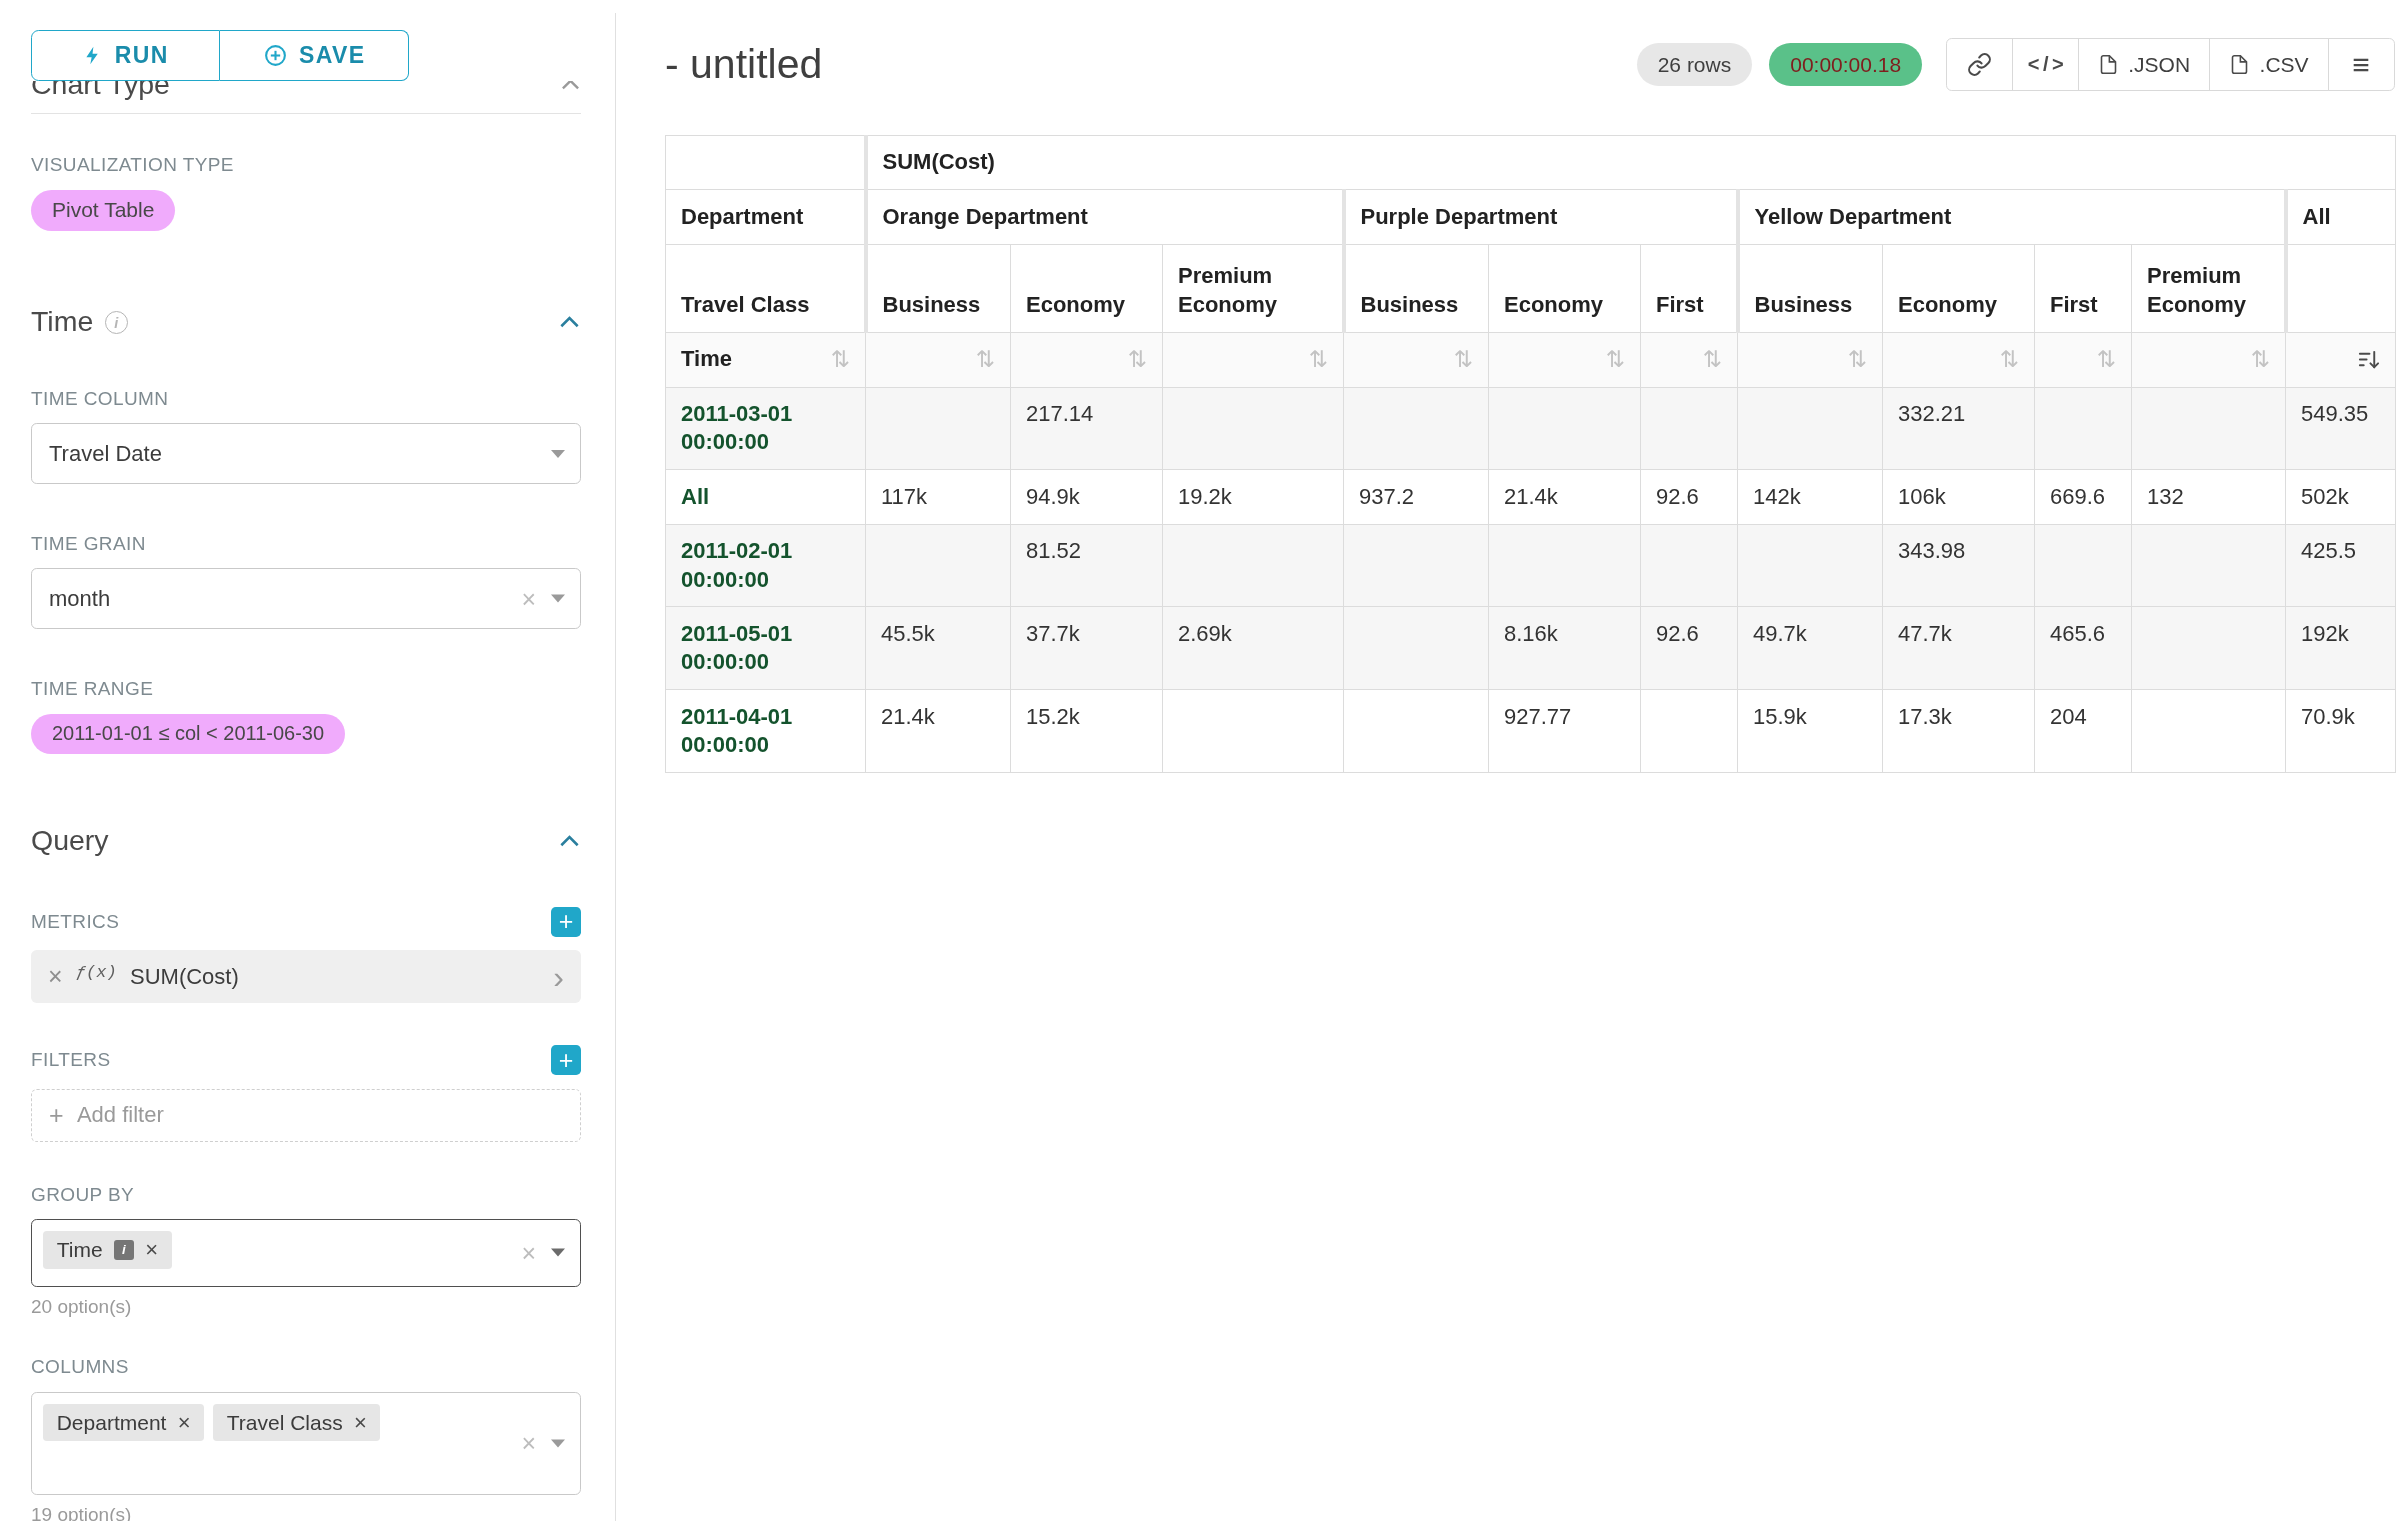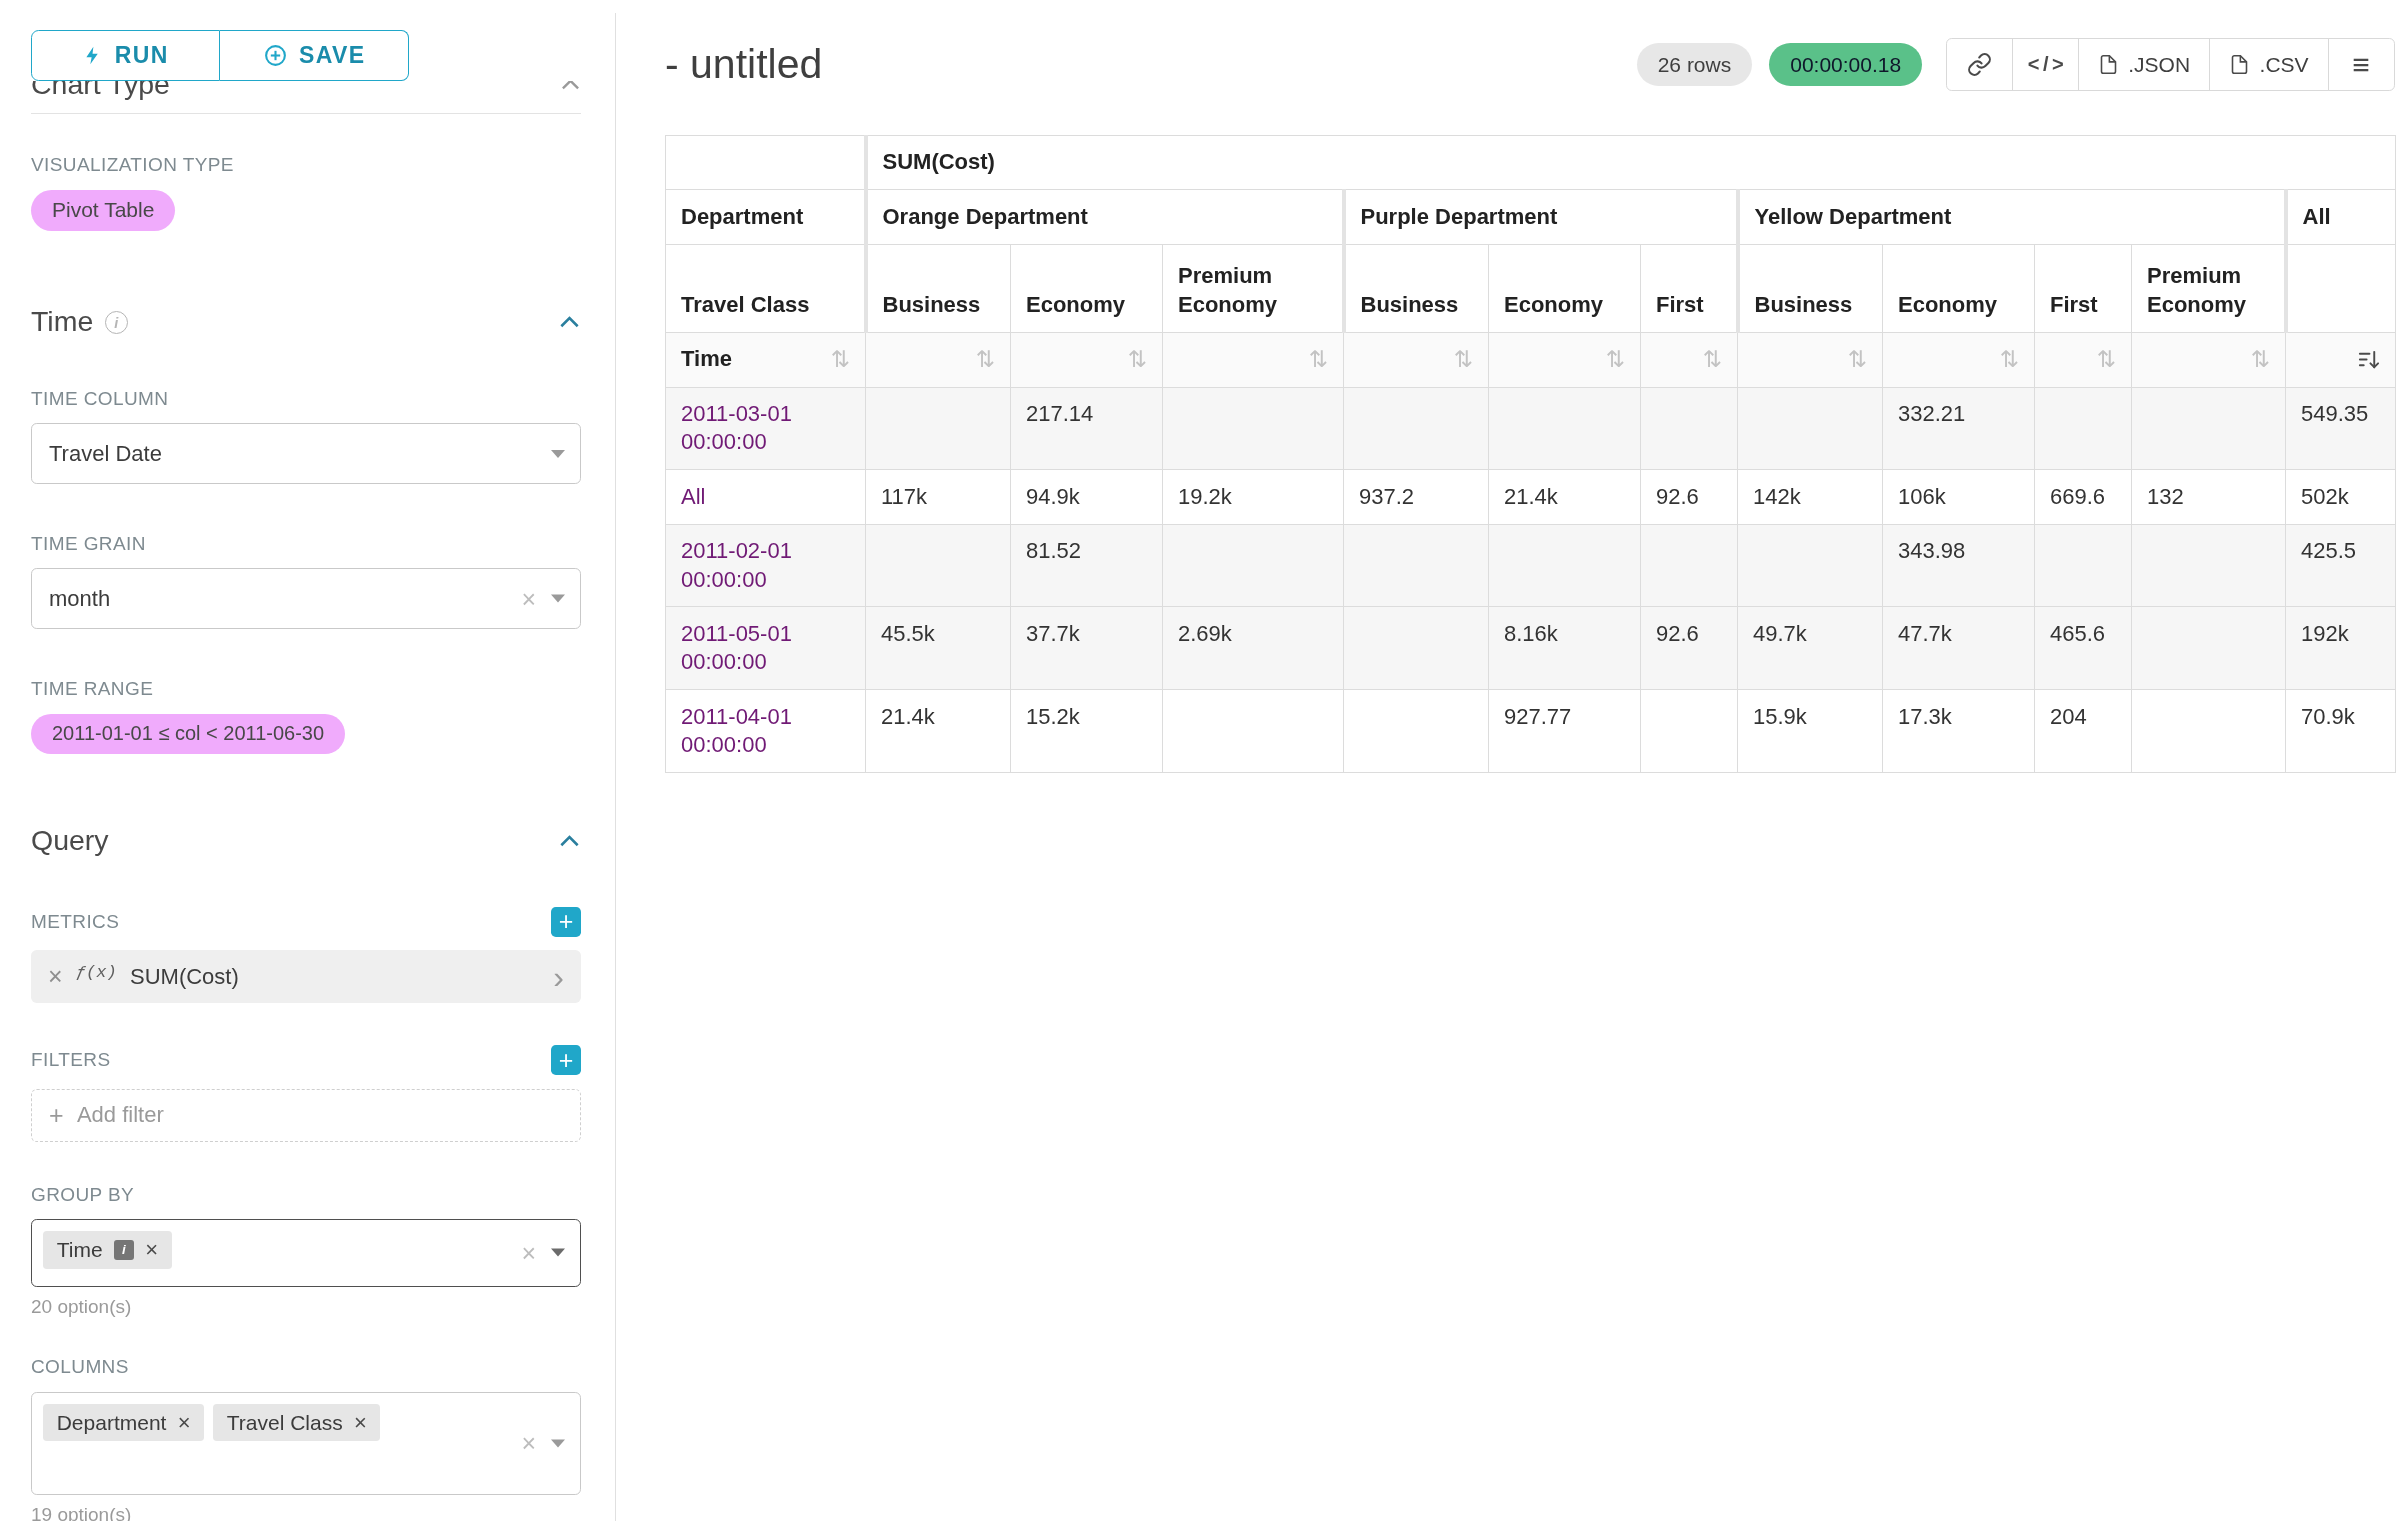--- a/index.html
+++ b/index.html
@@ -75,21 +75,21 @@
   .tag-x { color: #4a4a4a; font-size: 22px; line-height: 1; cursor: pointer; }
   .hint { margin-top: 9.5px; font-size: 19px; color: #9a9a9a; }
 
   
   .main { flex: 1; padding: 25px 11.4px 0 49px; overflow: hidden; }
   .main-head { display: flex; align-items: center; }
   .chart-title { font-size: 41px; font-weight: 500; color: #3f3f3f; line-height: 51px; }
   .head-right { margin-left: auto; display: flex; align-items: center; gap: 17px; }
   .badge { padding: 9.5px 21px; border-radius: 25px; font-size: 21px; white-space: nowrap; }
   .badge.rows { background: #e7e7e7; color: #3f3f3f; }
-  .badge.timer { background: #5ac189; color: #0f172a; }
+  .badge.timer { background: #5ac189; color: #7f1d1d; }
   .btn-group { display: flex; margin-left: 7.6px; }
   .gbtn { height: 53px; background: #fff; border: 1px solid #d9d9d9; margin-left: -1px;
     display: flex; align-items: center; justify-content: center; gap: 9.5px; padding: 0 19px;
     font-family: "Liberation Sans", sans-serif; font-size: 21px; color: #3f3f3f; cursor: pointer; }
   .gbtn.icon-only { width: 67px; padding: 0; }
   .gbtn:first-child { border-radius: 5.7px 0 0 5.7px; }
   .gbtn:last-child { border-radius: 0 5.7px 5.7px 0; }
   .code-glyph { font-size: 20px; font-weight: bold; color: #4a4a4a; letter-spacing: -1px; }
   .ham-glyph { font-size: 30px; color: #4a4a4a; }
 
@@ -98,21 +98,21 @@
   table.pivot { border-collapse: collapse; table-layout: fixed; width: 1729px; font-size: 22px; }
   .pivot th, .pivot td { border: 1px solid #dcdcdc; padding: 12.4px 15px; text-align: left;
     vertical-align: top; line-height: 28.5px; overflow: hidden; }
   .pivot thead th { font-weight: 700; color: #222; background: #fff; }
   .pivot .gb { border-left: 4.8px solid #e3e3e3; }
   .pivot .row-class th { height: 88px; vertical-align: bottom; }
   .pivot .sort-row th { background: #fafafa; height: 55px; vertical-align: middle; }
   .sort-wrap { display: flex; align-items: center; justify-content: flex-end; }
   .sort-wrap.with-label { justify-content: space-between; }
   .sort-glyph { color: #c3c3c3; font-size: 23px; font-weight: normal; cursor: pointer; }
-  .pivot tbody th { font-weight: 400; color: #701a75; }
+  .pivot tbody th { font-weight: 700; color: #14532d; }
   .pivot tbody td { color: #333; font-weight: 400; }
   .pivot tbody tr.odd th, .pivot tbody tr.odd td { background: #f6f6f6; }
   .pivot tbody tr td, .pivot tbody tr th { background: #fff; }
   .pivot tbody tr.odd td, .pivot tbody tr.odd th { background: #f6f6f6; }
 </style>
 </head>
 <body>
 
 <div class="app">
 

